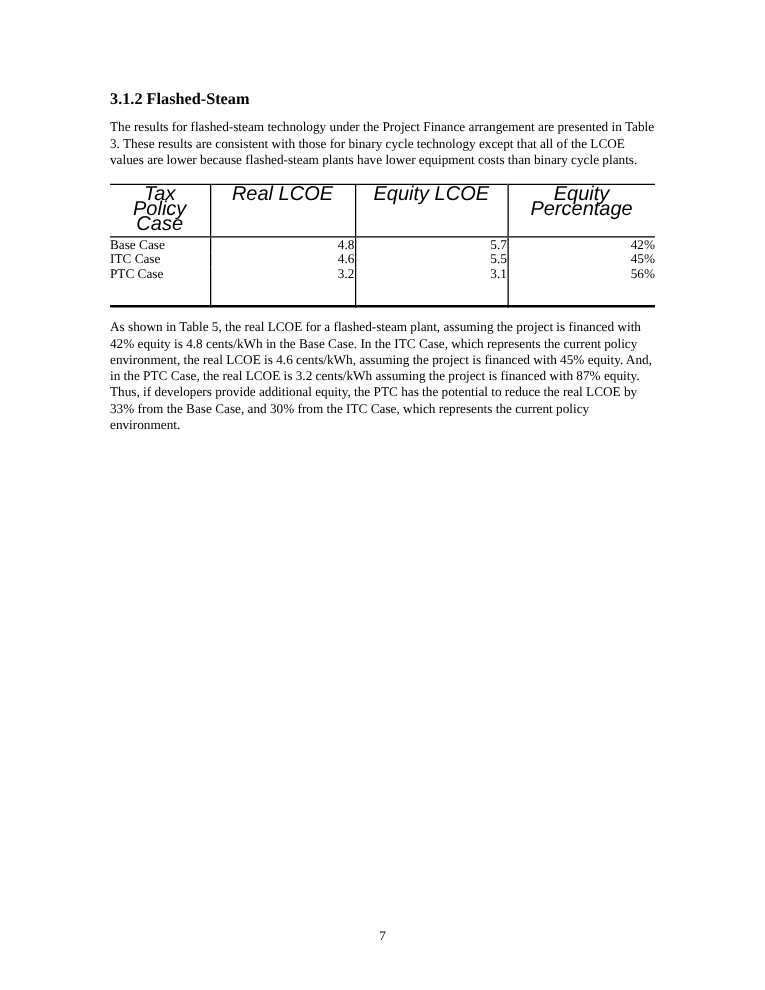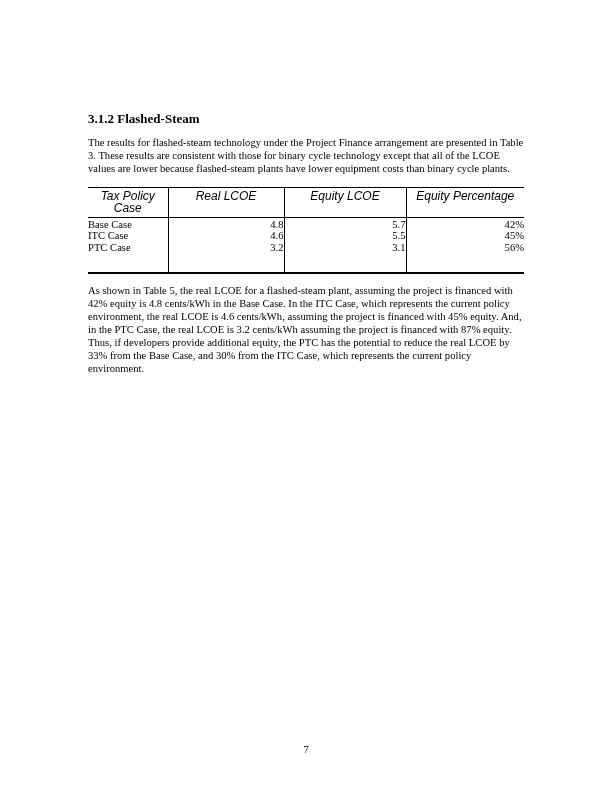--- a/index.html
+++ b/index.html
@@ -16,21 +16,20 @@
     font-family: "Liberation Serif", serif;
     box-sizing: border-box;
     outline: 1px solid #e9e9e9;
     overflow: hidden;
   }
   .content {
     position: absolute;
     left: 88px;
     top: 72px;
     width: 436px;
-    margin-top: 40px;
   }
   .section-heading {
     font-size: 13px;
     font-weight: bold;
     margin: 0 0 10px 0;
     line-height: 14px;
   }
   .para {
     font-size: 10.6px;
     line-height: 13px;
@@ -48,21 +47,21 @@
     border-collapse: collapse;
     table-layout: fixed;
     margin: 0 0 10px 0;
     border-top: 1.5px solid #000;
     border-bottom: 2px solid #000;
   }
   table.lcoe-table thead th {
     font-family: "Liberation Sans", sans-serif;
     font-style: italic;
     font-weight: normal;
-    font-size: 12px;
+    font-size: 16px;
     line-height: 12px;
     text-align: center;
     vertical-align: top;
     padding: 2px 4px 3px 4px;
     border-bottom: 1.2px solid #000;
   }
   table.lcoe-table td {
     font-size: 10.6px;
     line-height: 11.3px;
     padding: 0 0 0 0;

